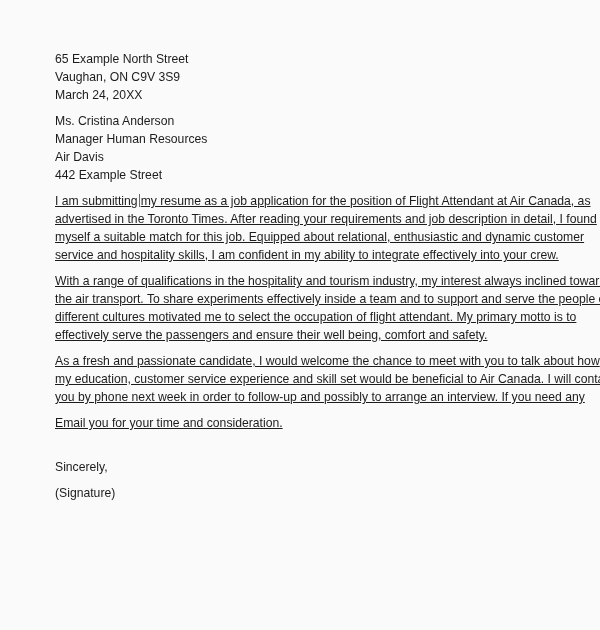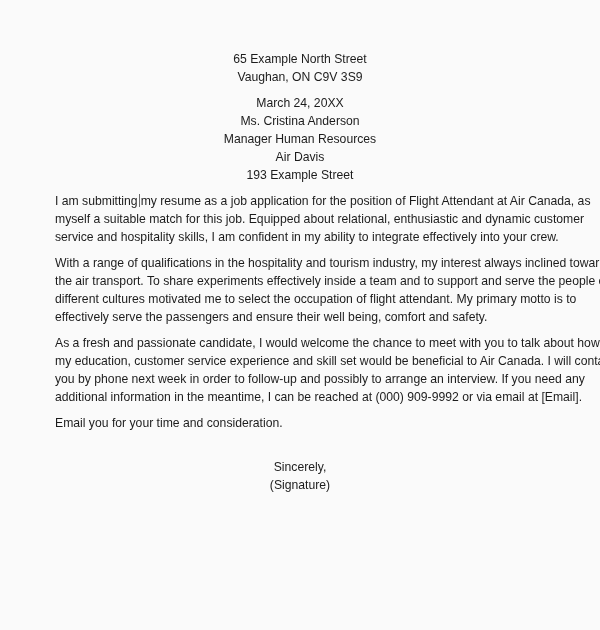--- a/index.html
+++ b/index.html
@@ -19,29 +19,29 @@
     .page {
       position: absolute;
       left: 55px;
       top: 50px;
       width: 490px;
     }
     .line {
       line-height: 18px;
       height: 18px;
       white-space: nowrap;
-      text-align: center;
     }
     .block { margin: 0; }
-    .gap6 { margin-top: 8px; }
-    .gap8 { }
+    .gap6 { margin-top: 0; }
+    .gap8 { margin-top: 8px; }
     .para {
       margin: 8px 0 0 0;
       line-height: 18px;
       text-align: justify;
+      text-decoration: underline;
     }
     .para .pl {
       display: block;
       text-align: justify;
       text-align-last: justify;
       height: 18px;
       white-space: nowrap;
     }
     .para .pl.last {
       text-align-last: left;
@@ -66,42 +66,42 @@
   </div>
 
   <div class="block gap6">
     <div class="line">March 24, 20XX</div>
   </div>
 
   <div class="block gap8">
     <div class="line">Ms. Cristina Anderson</div>
     <div class="line">Manager Human Resources</div>
     <div class="line">Air Davis</div>
-    <div class="line">193 Example Street</div>
+    <div class="line">442 Example Street</div>
   </div>
 
 
   <div class="para">
     <span class="pl"><span>I am submitting</span><span class="cursor"></span><span>my resume as a job application for the position of Flight Attendant at Air Canada, as</span></span>
+    <span class="pl">advertised in the Toronto Times. After reading your requirements and job description in detail, I found</span>
     <span class="pl">myself a suitable match for this job. Equipped about relational, enthusiastic and dynamic customer</span>
     <span class="pl last">service and hospitality skills, I am confident in my ability to integrate effectively into your crew.</span>
   </div>
 
   <div class="para">
     <span class="pl">With a range of qualifications in the hospitality and tourism industry, my interest always inclined towards</span>
     <span class="pl">the air transport. To share experiments effectively inside a team and to support and serve the people of</span>
     <span class="pl">different cultures motivated me to select the occupation of flight attendant. My primary motto is to</span>
     <span class="pl last">effectively serve the passengers and ensure their well being, comfort and safety.</span>
   </div>
 
   <div class="para">
     <span class="pl">As a fresh and passionate candidate, I would welcome the chance to meet with you to talk about how</span>
     <span class="pl">my education, customer service experience and skill set would be beneficial to Air Canada. I will contact</span>
     <span class="pl">you by phone next week in order to follow-up and possibly to arrange an interview. If you need any</span>
-    <span class="pl last">additional information in the meantime, I can be reached at (000) 909-9992 or via email at [Email].</span>
   </div>
 
   <div class="para">
     <span class="pl last">Email you for your time and consideration.</span>
   </div>
 
   <div class="block gap8" style="margin-top:26px">
     <div class="line">Sincerely,</div>
   </div>
 

